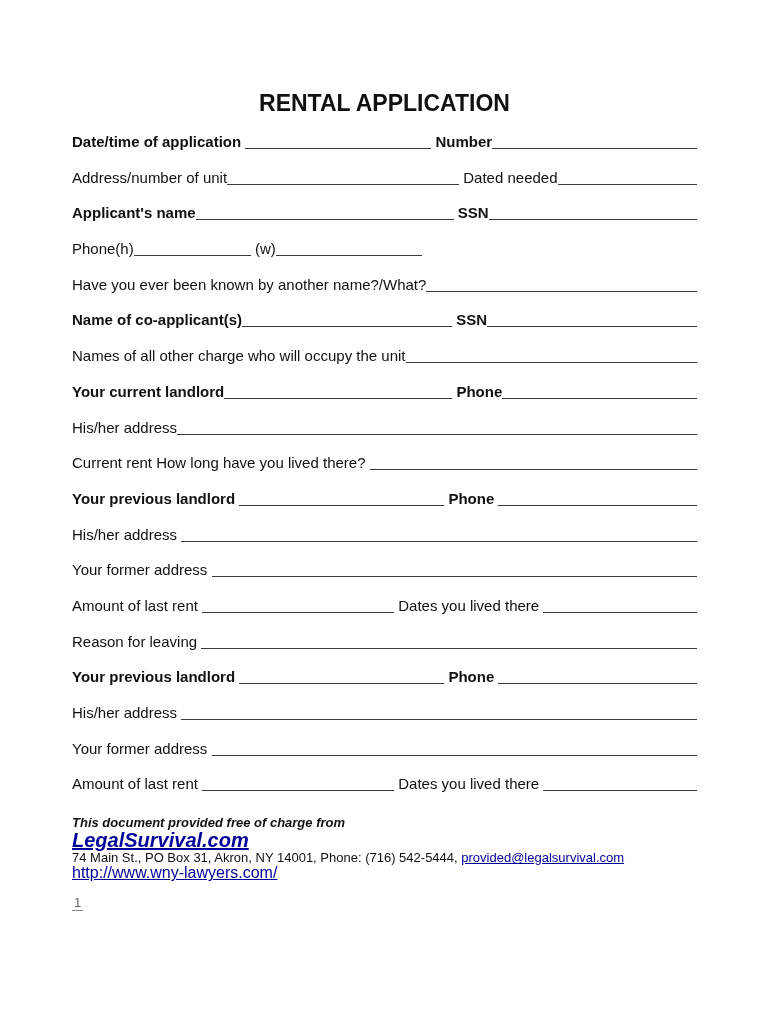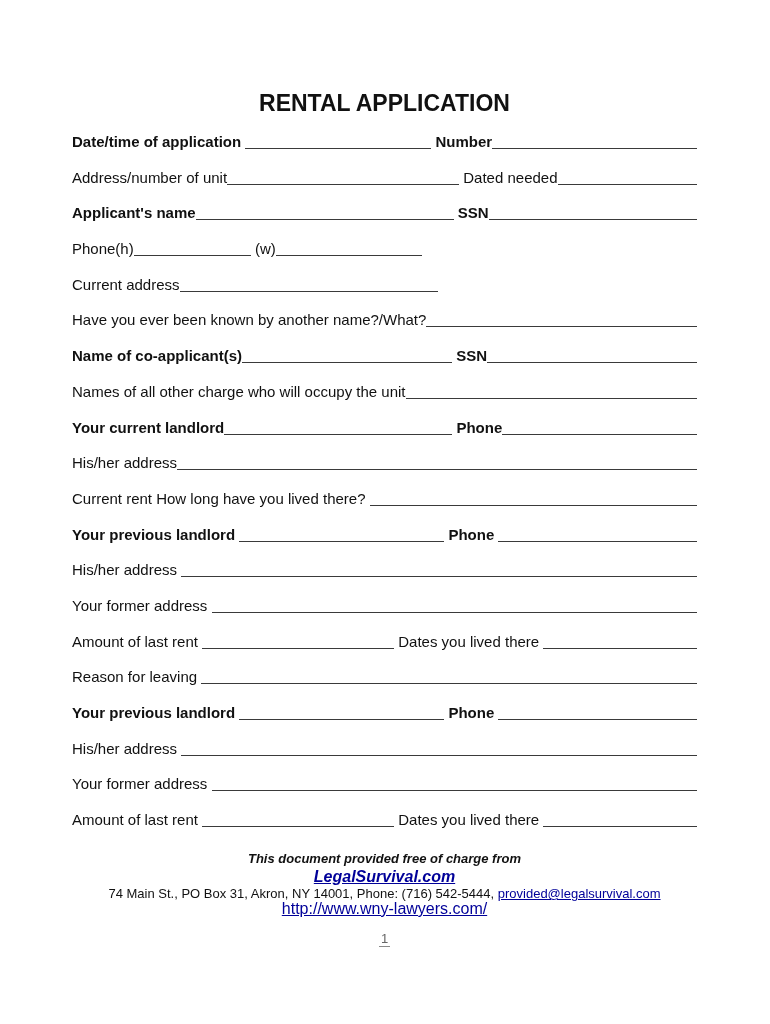--- a/index.html
+++ b/index.html
@@ -29,24 +29,24 @@
     height:19px;margin-bottom:16.7px;
     font-size:15px;
   }
   .lbl{white-space:pre;line-height:19px;}
   .b{font-weight:bold;}
   .line{
     height:0;border-bottom:1.6px solid var(--line);
     margin-bottom:2px;flex-shrink:0;
   }
   .line.fill{flex:1 1 auto;}
-  .footer{margin-top:22px;text-align:center;}
+  .footer{margin-top:22px;}
   a{color:var(--link);text-decoration:underline;cursor:pointer;}
   .f1{font-size:13px;font-weight:bold;font-style:italic;line-height:16px;}
-  .f2{font-size:16px;line-height:19px;}
+  .f2{font-size:20px;line-height:19px;}
   .f2 a{font-weight:bold;font-style:italic;}
   .f3{font-size:13px;line-height:15px;}
   .f4{font-size:16px;line-height:15px;}
   .pagenum{margin-top:15px;font-size:13px;line-height:15px;}
   .pagenum span{
     color:var(--pagenum);
     border-bottom:1.2px solid #8a8a8a;
     padding:0 2px;
   }
 </style>
@@ -74,24 +74,20 @@
         <span class="lbl b">Applicant's name</span>
         <span class="line" style="width: 258px;"></span>
         <span class="lbl b"> SSN</span>
         <span class="line fill"></span>
       </div>
       <div class="row">
         <span class="lbl">Phone(h)</span>
         <span class="line" style="width: 117px;"></span>
         <span class="lbl"> (w)</span>
         <span class="line" style="width: 146px;"></span>
-      </div>
-      <div class="row">
-        <span class="lbl">Current address</span>
-        <span class="line" style="width: 258px;"></span>
       </div>
       <div class="row">
         <span class="lbl">Have you ever been known by another name?/What?</span>
         <span class="line fill"></span>
       </div>
       <div class="row">
         <span class="lbl b">Name of co-applicant(s)</span>
         <span class="line" style="width: 210px;"></span>
         <span class="lbl b"> SSN</span>
         <span class="line fill"></span>

